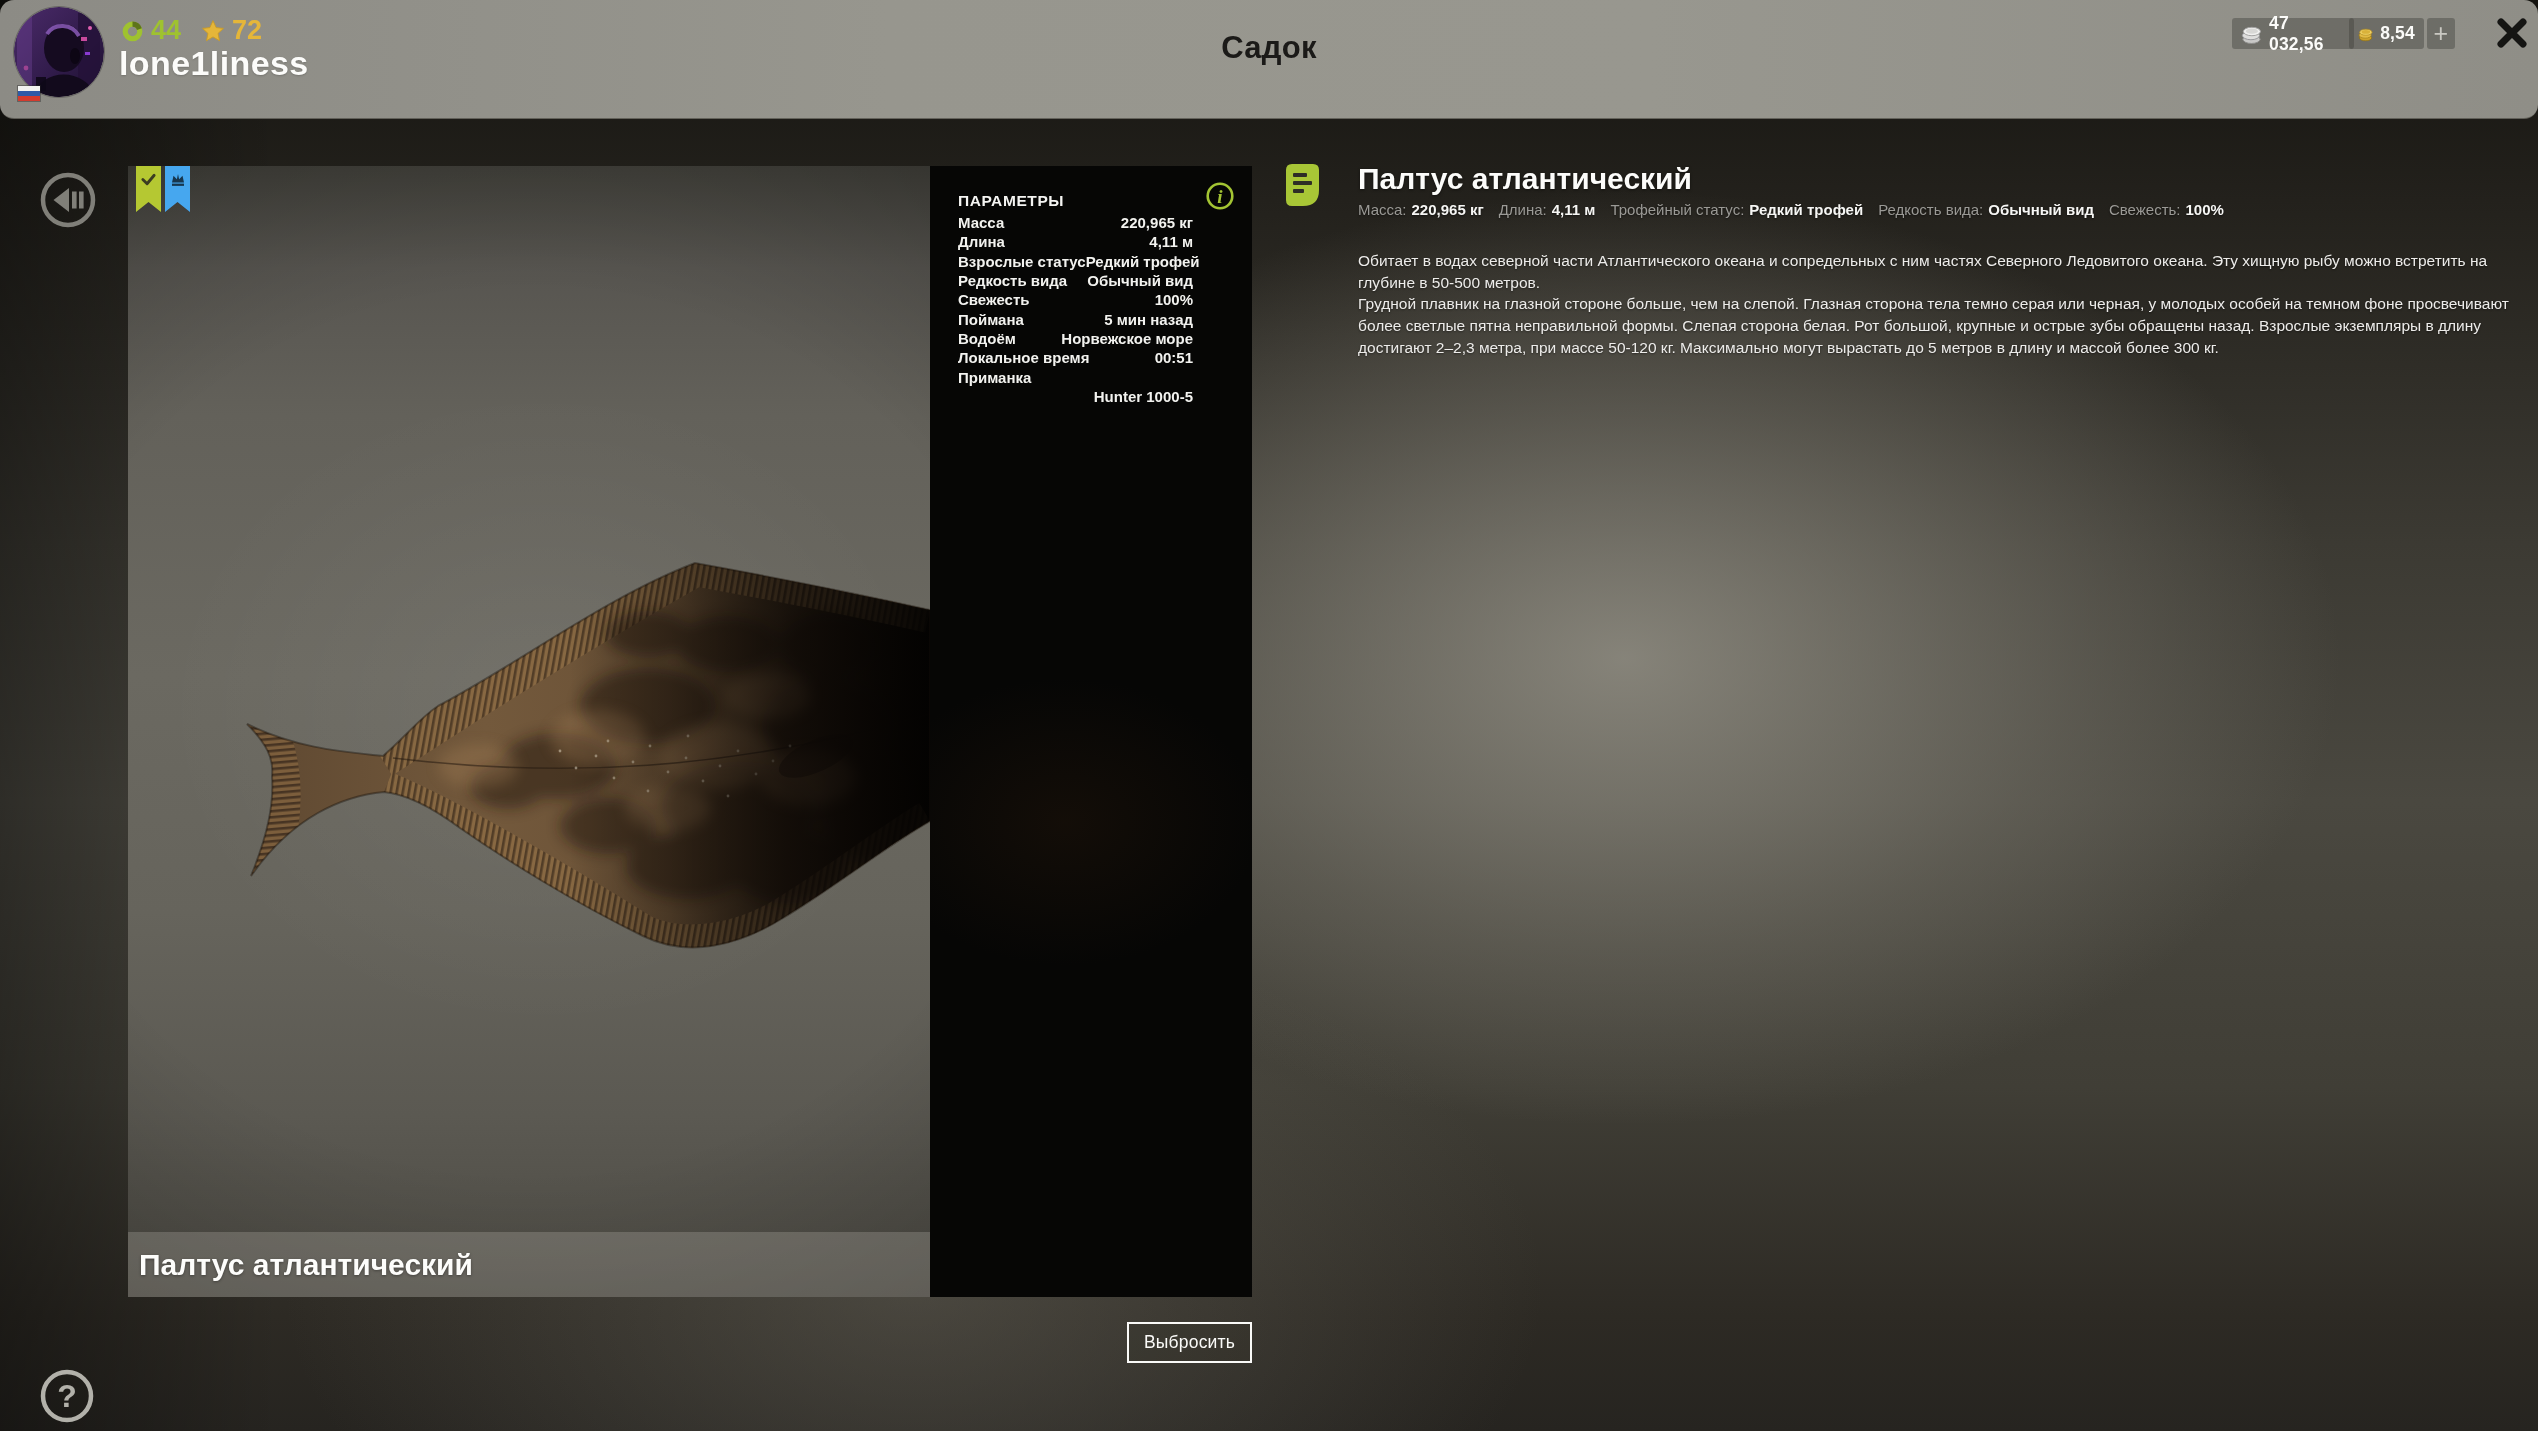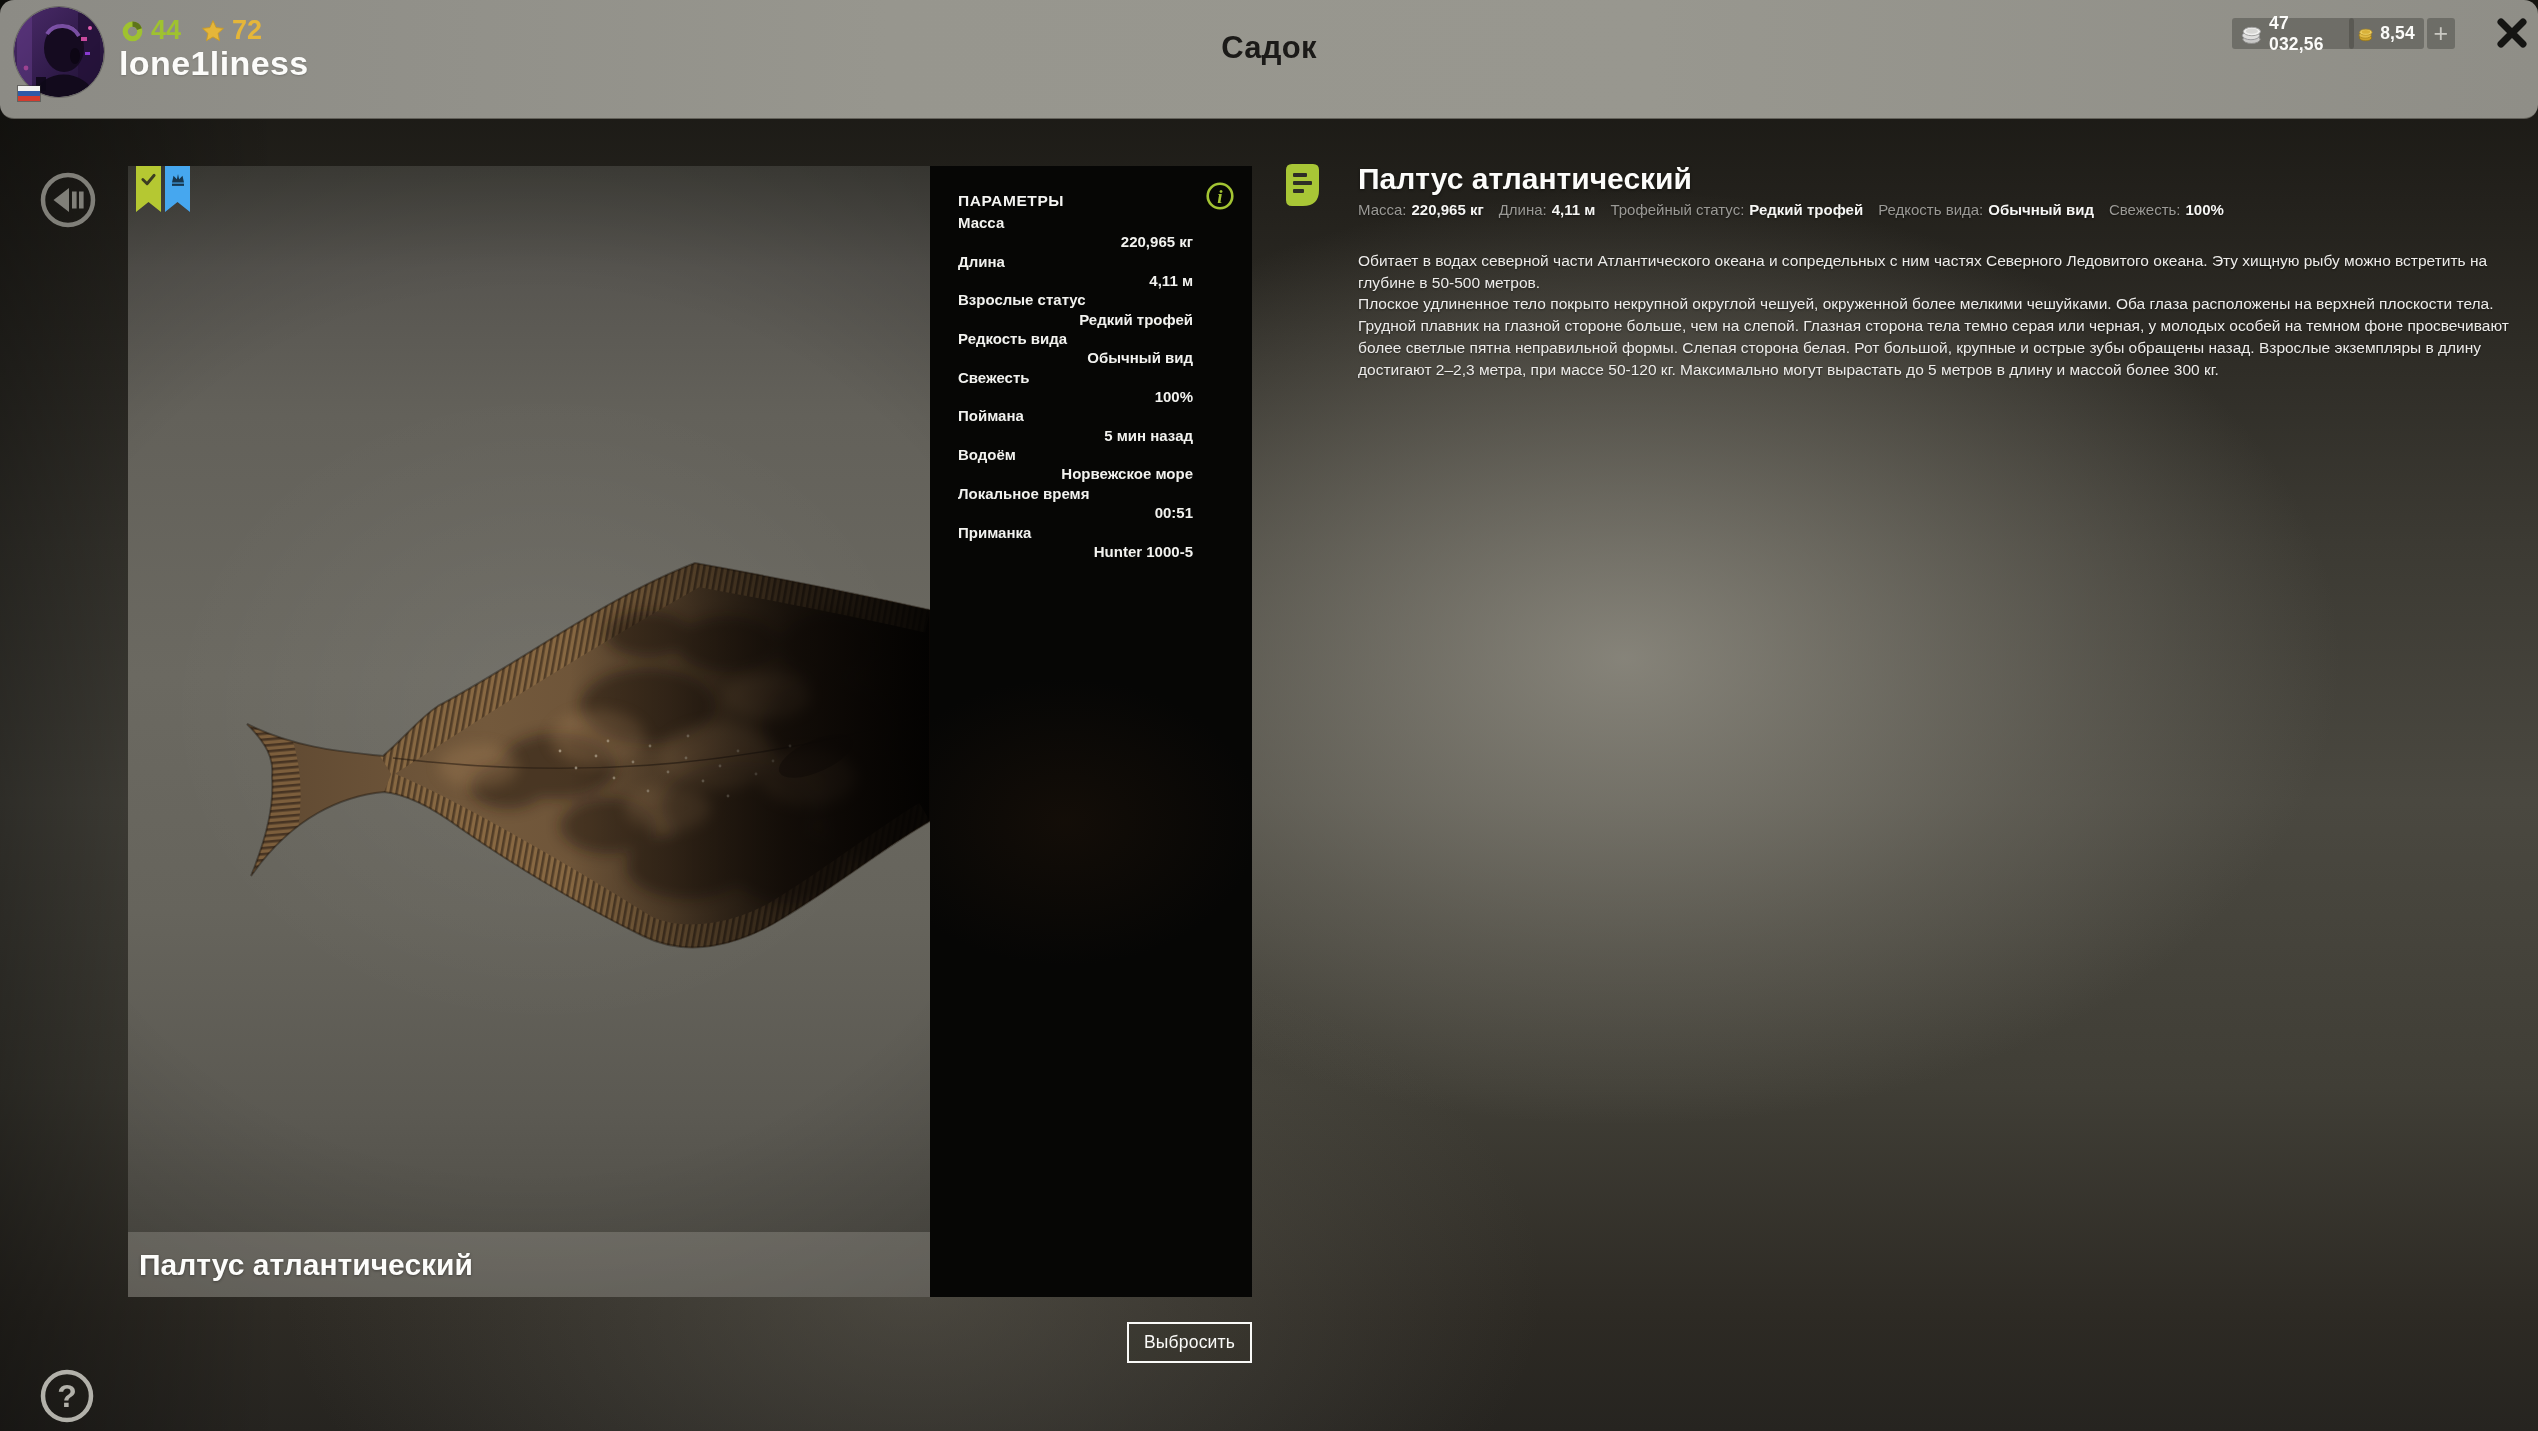--- a/index.html
+++ b/index.html
@@ -64,21 +64,21 @@
 
   
   .params{position:absolute;left:802px;top:0;width:322px;height:1131px;
     background:radial-gradient(ellipse 270px 200px at 42% 58%, rgba(66,40,18,.22), rgba(0,0,0,0) 72%),#060605;}
   .params-title{position:absolute;left:28px;top:26px;font-size:15.5px;font-weight:700;
     color:#f4f4f2;letter-spacing:.6px;}
   .info-btn{position:absolute;right:17px;top:15px;width:30px;height:30px;cursor:pointer;}
   .info-btn svg text{font-family:"Liberation Serif",serif;}
   .params-rows{position:absolute;left:28px;top:47px;right:59px;}
   .param-row{display:flex;justify-content:space-between;font-size:15px;line-height:19.35px;
-    font-weight:600;color:#f2f2ef;flex-direction:column;}
+    font-weight:600;color:#f2f2ef;}
   .param-row .p-label{white-space:nowrap;}
   .param-row .p-value{white-space:nowrap;text-align:right;}
   .param-row.stacked{display:block;}
   .param-row.stacked .p-value{display:block;padding-left:20px;text-align:right;}
 
   
   .discard-btn{position:absolute;left:1127px;top:1322px;width:125px;height:41px;
     background:rgba(10,10,8,.05);border:2px solid #fafaf8;color:#fafaf8;
     font-family:"Liberation Sans",sans-serif;font-size:17.5px;letter-spacing:.2px;cursor:pointer;}
 
@@ -387,18 +387,17 @@
             <span class="s-label">Редкость вида:</span>
             <span class="s-value">Обычный вид</span>
           </span>
           <span class="stat-pair">
             <span class="s-label">Свежесть:</span>
             <span class="s-value">100%</span>
           </span>
         </div>
       <div class="details-desc" id="details-desc">
           <div>Обитает в водах северной части Атлантического океана и сопредельных с ним частях Северного Ледовитого океана. Эту хищную рыбу можно встретить на глубине в 50-500 метров.</div>
-          <div>Плоское удлиненное тело покрыто некрупной округлой чешуей, окруженной более мелкими чешуйками. Оба глаза расположены на верхней плоскости тела.</div>
           <div>Грудной плавник на глазной стороне больше, чем на слепой. Глазная сторона тела темно серая или черная, у молодых особей на темном фоне просвечивают более светлые пятна неправильной формы. Слепая сторона белая. Рот большой, крупные и острые зубы обращены назад. Взрослые экземпляры в длину достигают 2–2,3 метра, при массе 50-120 кг. Максимально могут вырастать до 5 метров в длину и массой более 300 кг.</div>
         </div>
     </div>
   </section>
 </div>
 
 </body></html>

